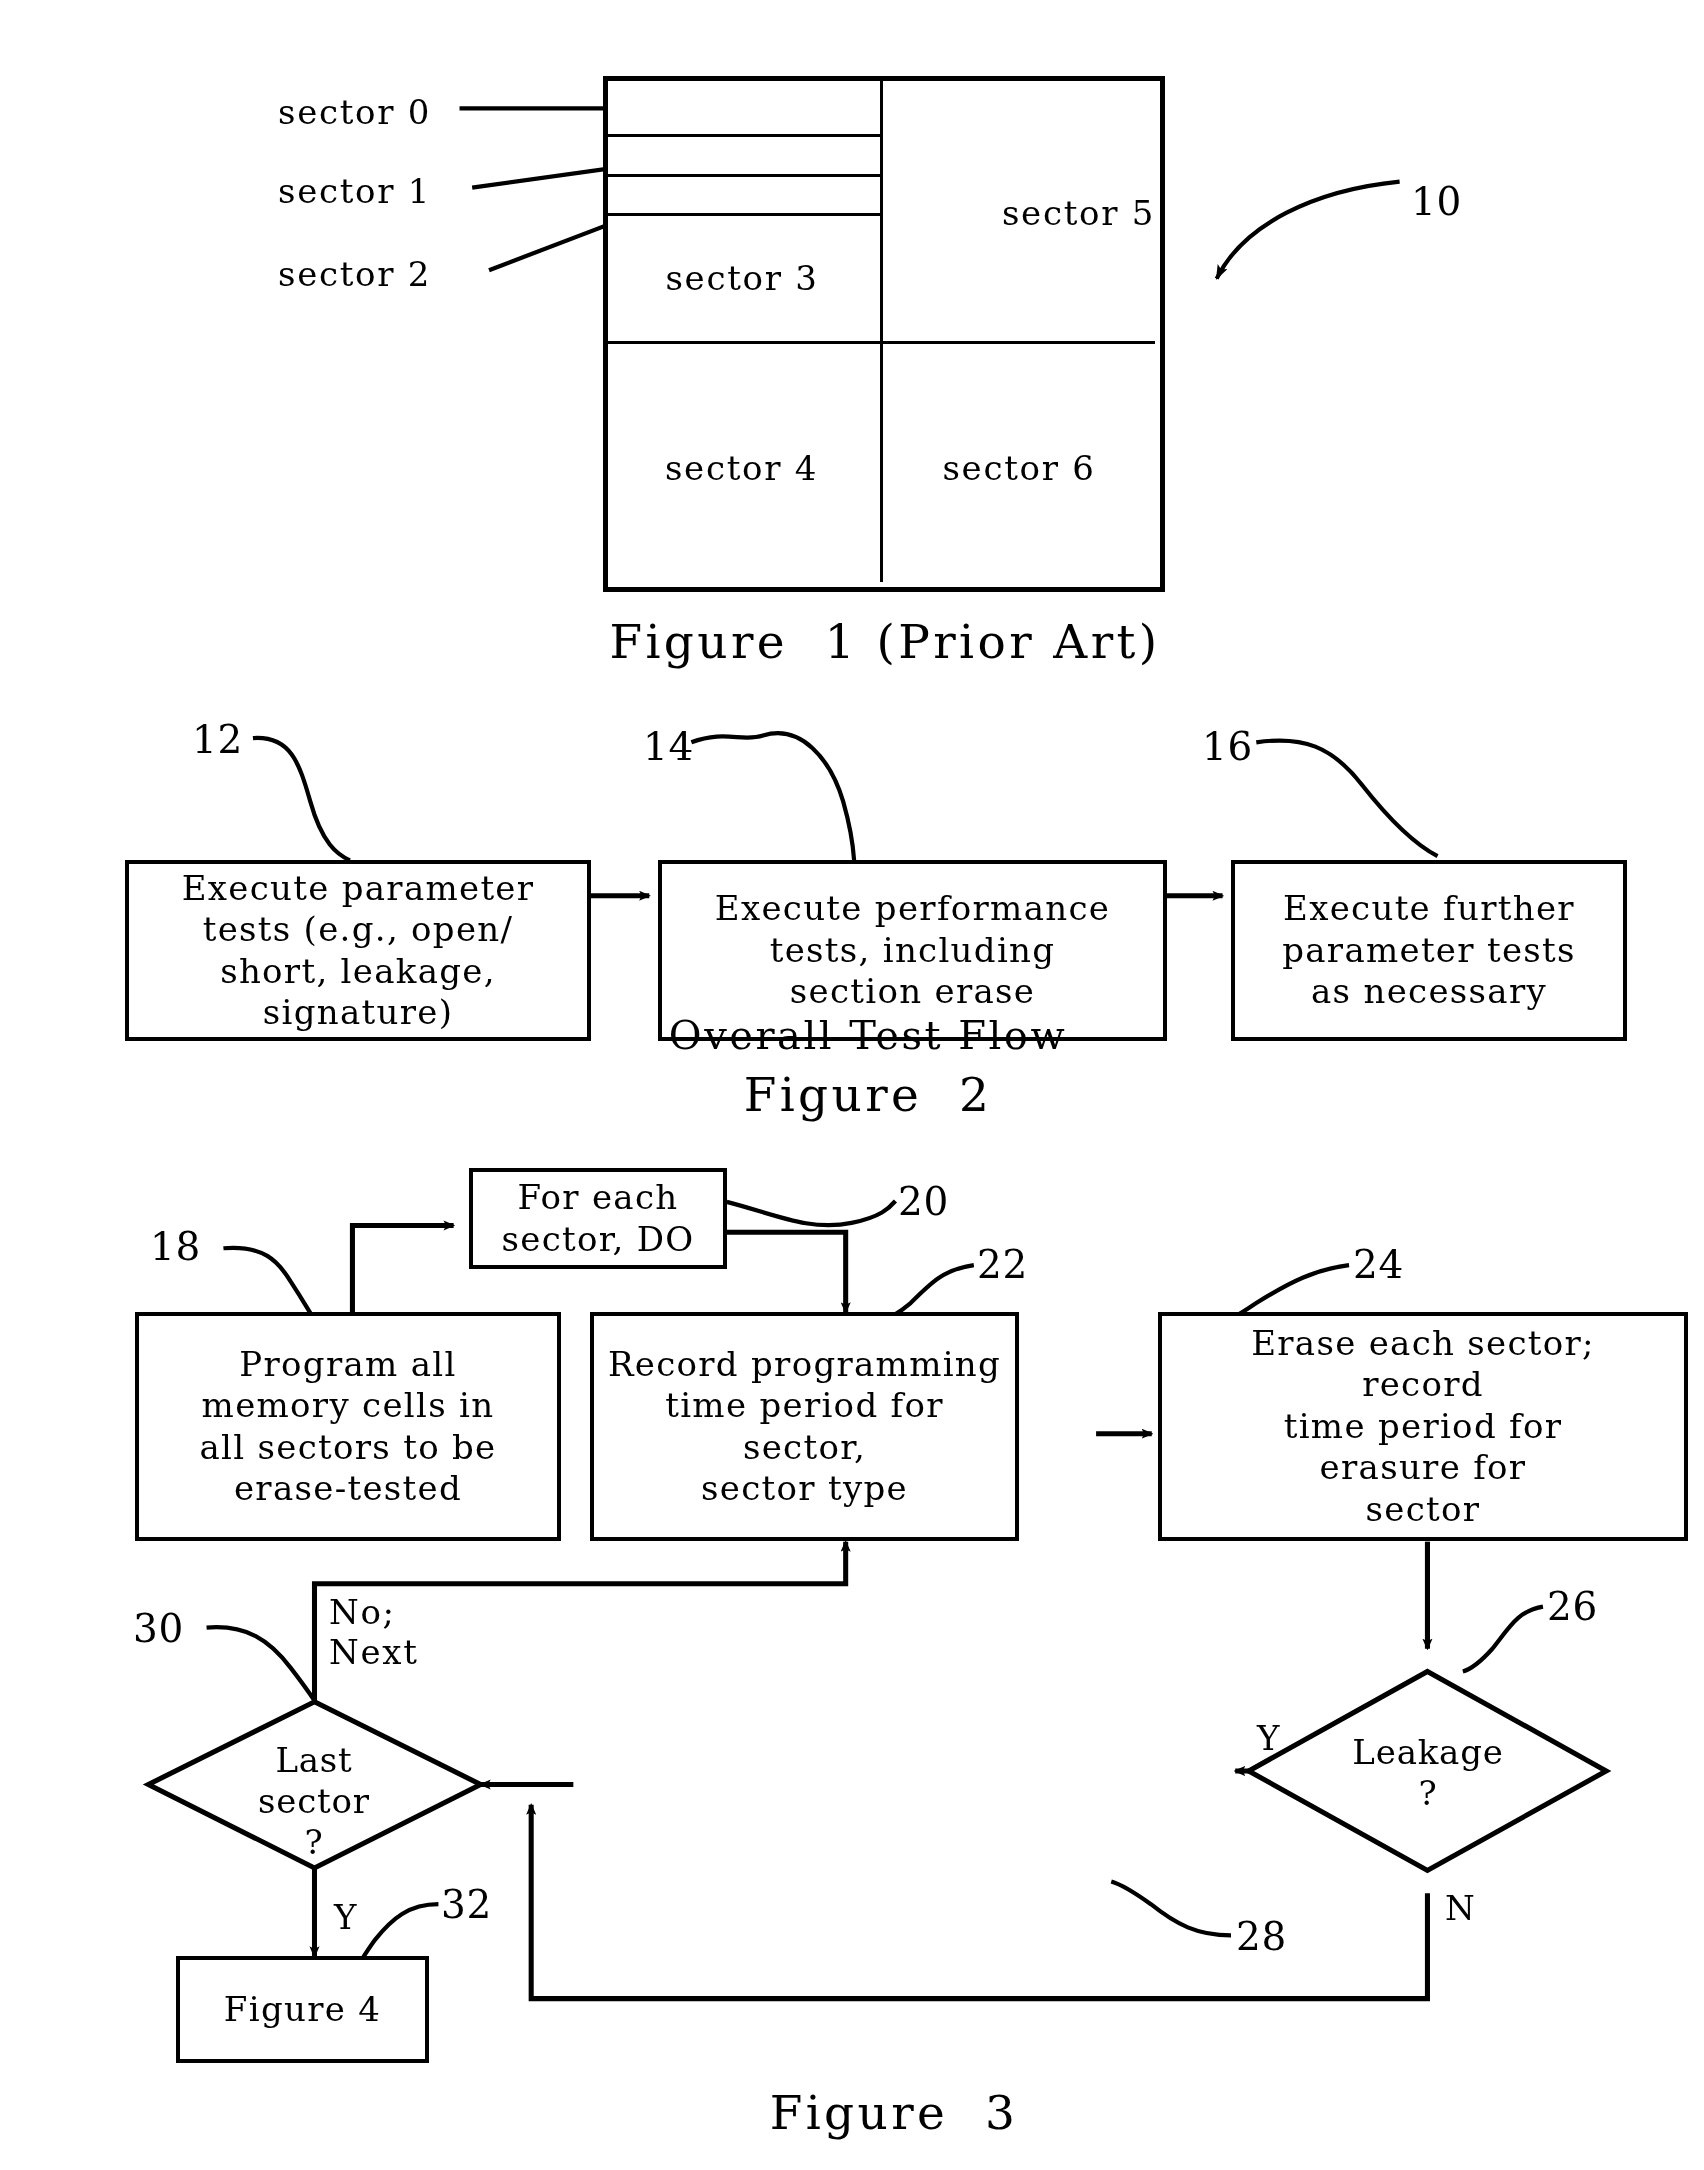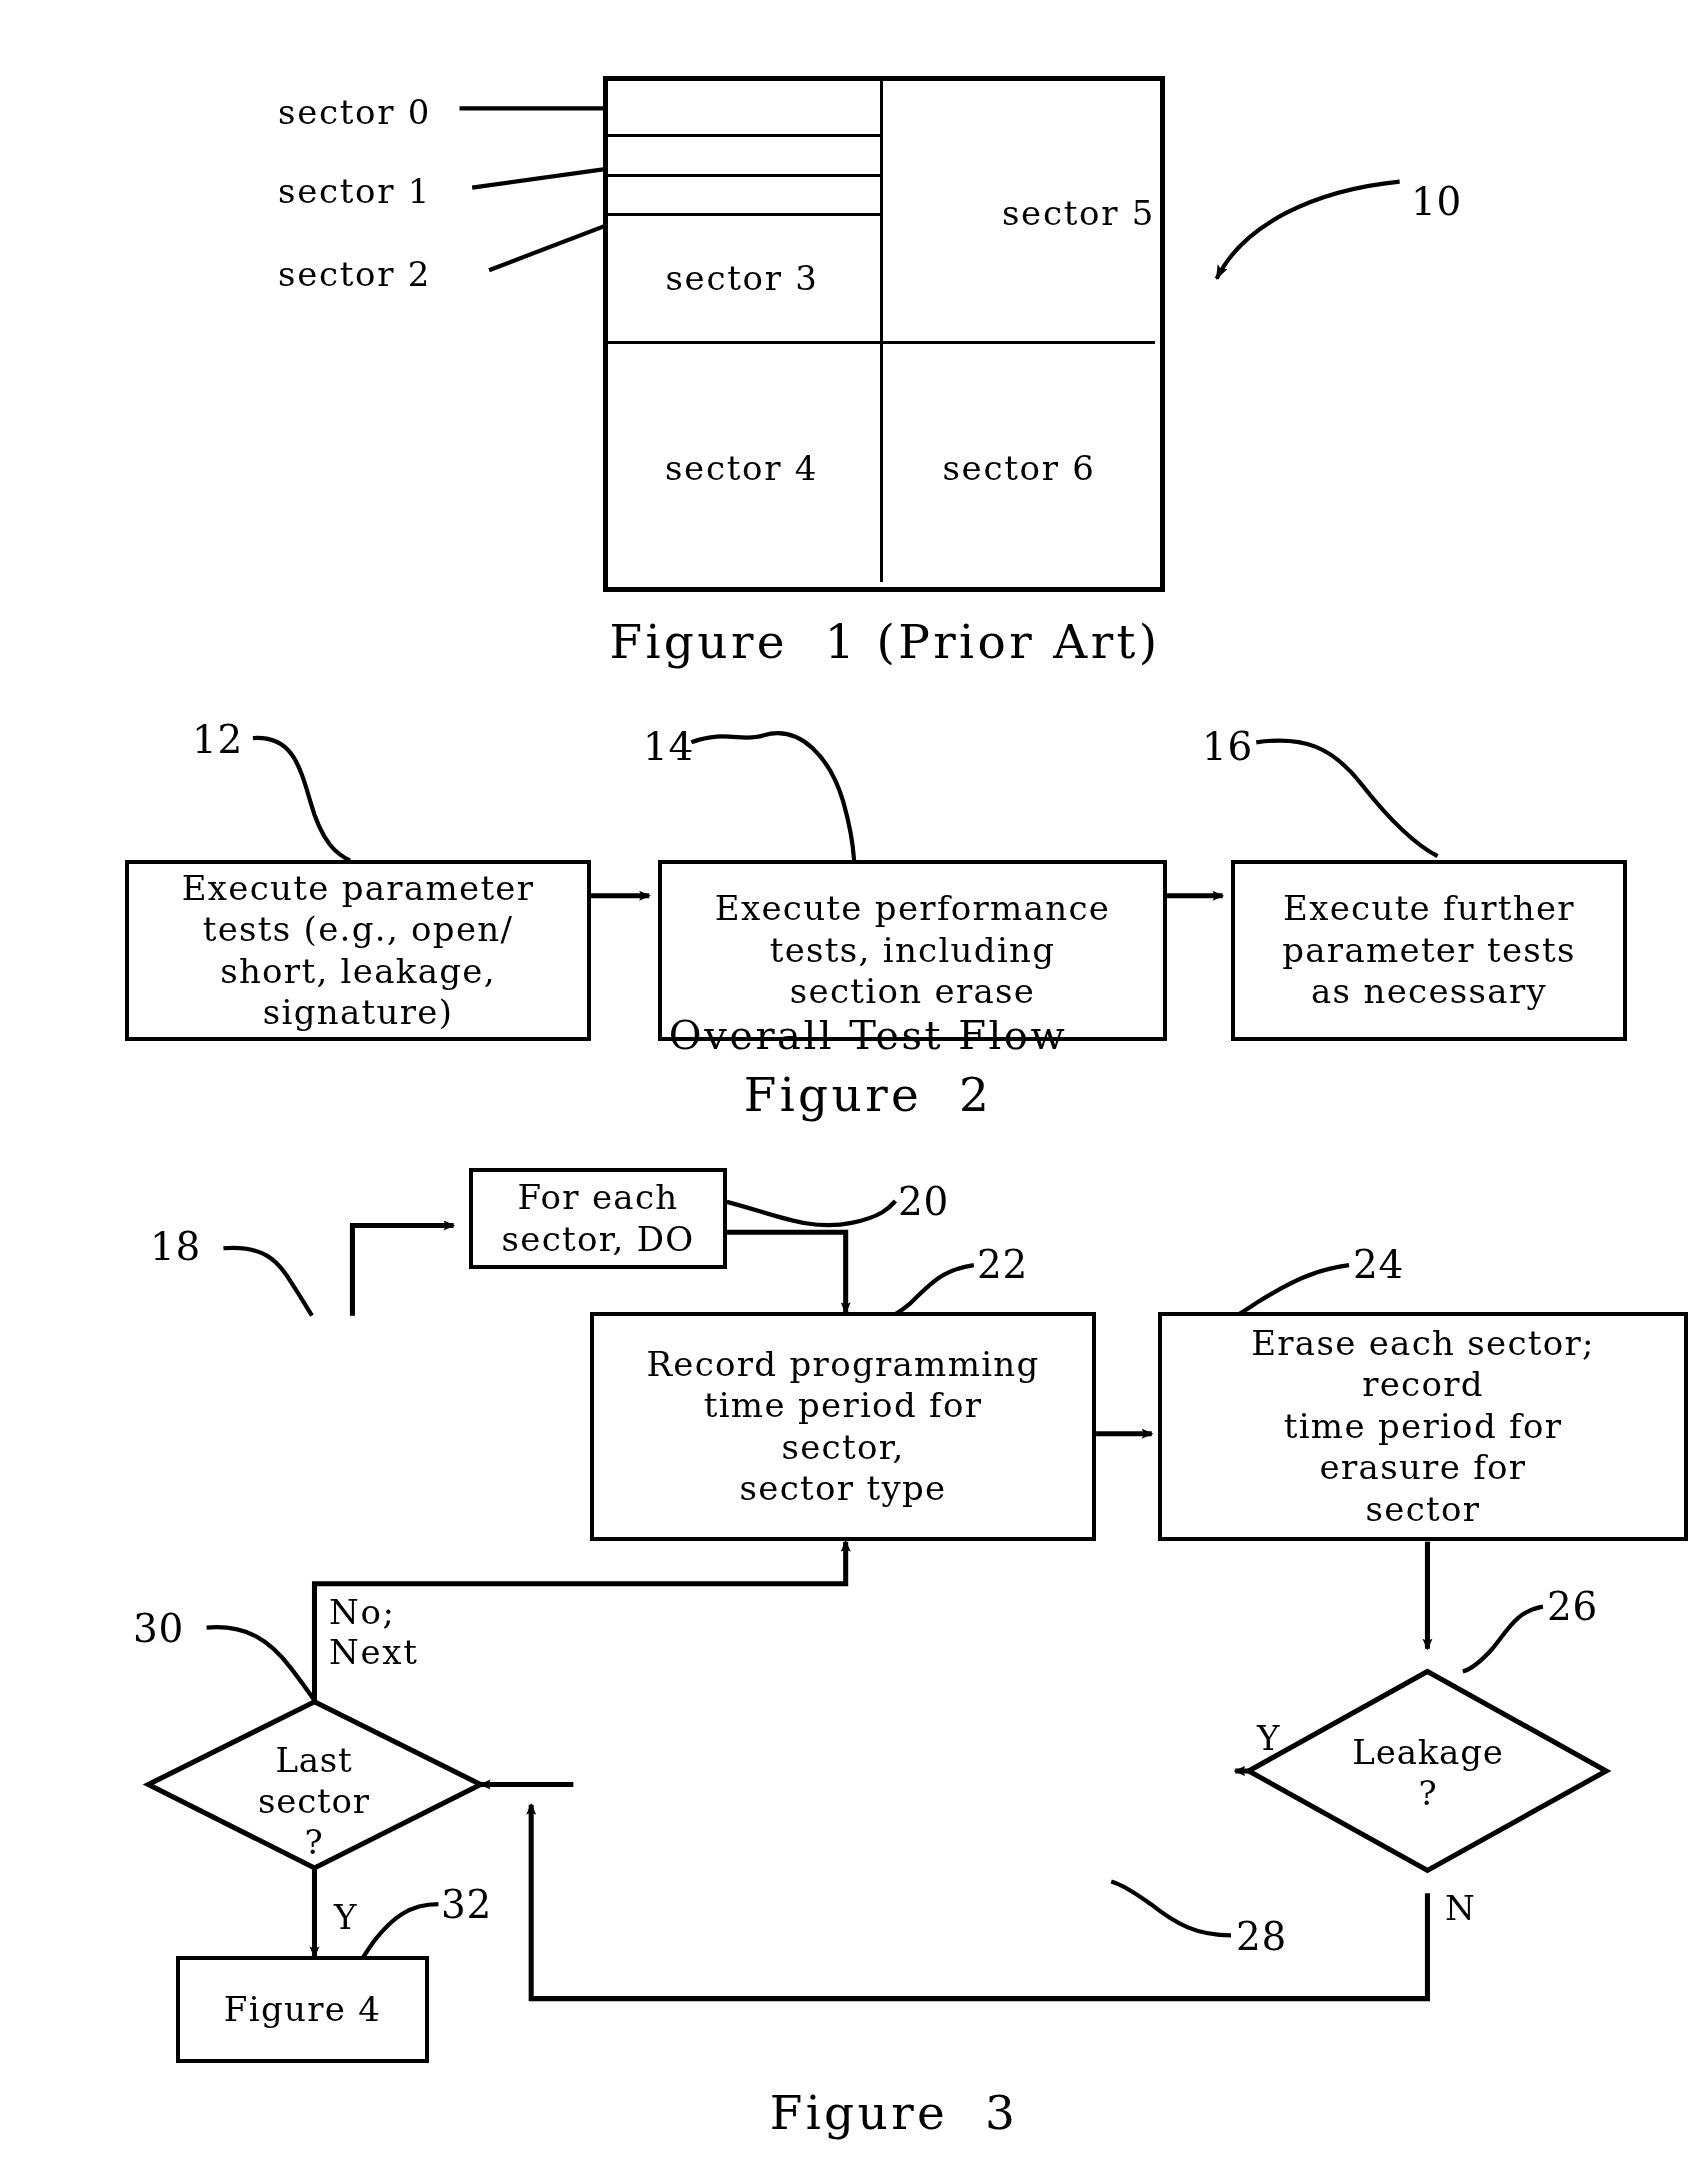--- a/index.html
+++ b/index.html
@@ -202,22 +202,28 @@
   <div class="abs ref" style="left:1547px;top:1584px;">26</div>
   <div class="abs ref" style="left:1236px;top:1914px;">28</div>
   <div class="abs ref" style="left:133px;top:1606px;">30</div>
   <div class="abs ref" style="left:441px;top:1882px;">32</div>
 
   <div class="abs pbox" style="left:469px;top:1168px;width:258px;height:101px;">
     <div class="boxtext">For  each
 sector, DO</div>
   </div>
 
-
-  <div class="abs pbox" style="left:590px;top:1312px;width:506px;height:229px;">
+  <div class="abs pbox" style="left:135px;top:1312px;width:426px;height:229px;">
+    <div class="boxtext">Program all
+memory cells in
+all sectors to be
+erase-tested</div>
+  </div>
+
+  <div class="abs pbox" style="left:590px;top:1312px;width:429px;height:229px;">
     <div class="boxtext">Record programming
 time period for
 sector,
 sector type</div>
   </div>
 
   <div class="abs pbox" style="left:1158px;top:1312px;width:530px;height:229px;">
     <div class="boxtext">Erase each sector;
 record
 time period for

